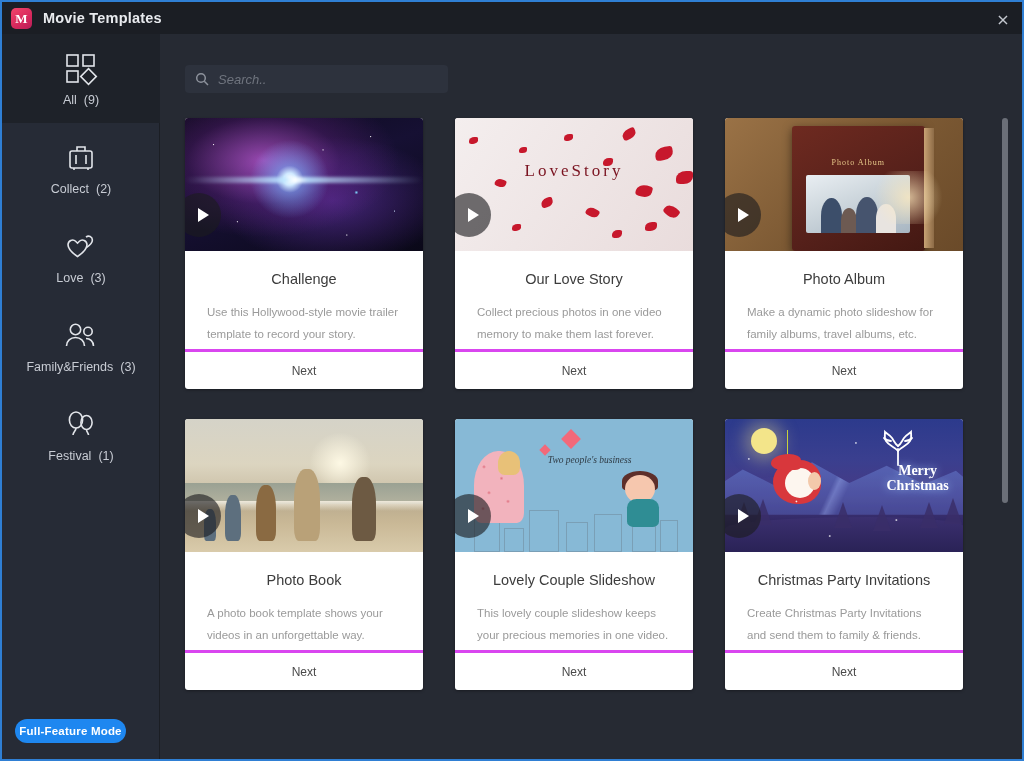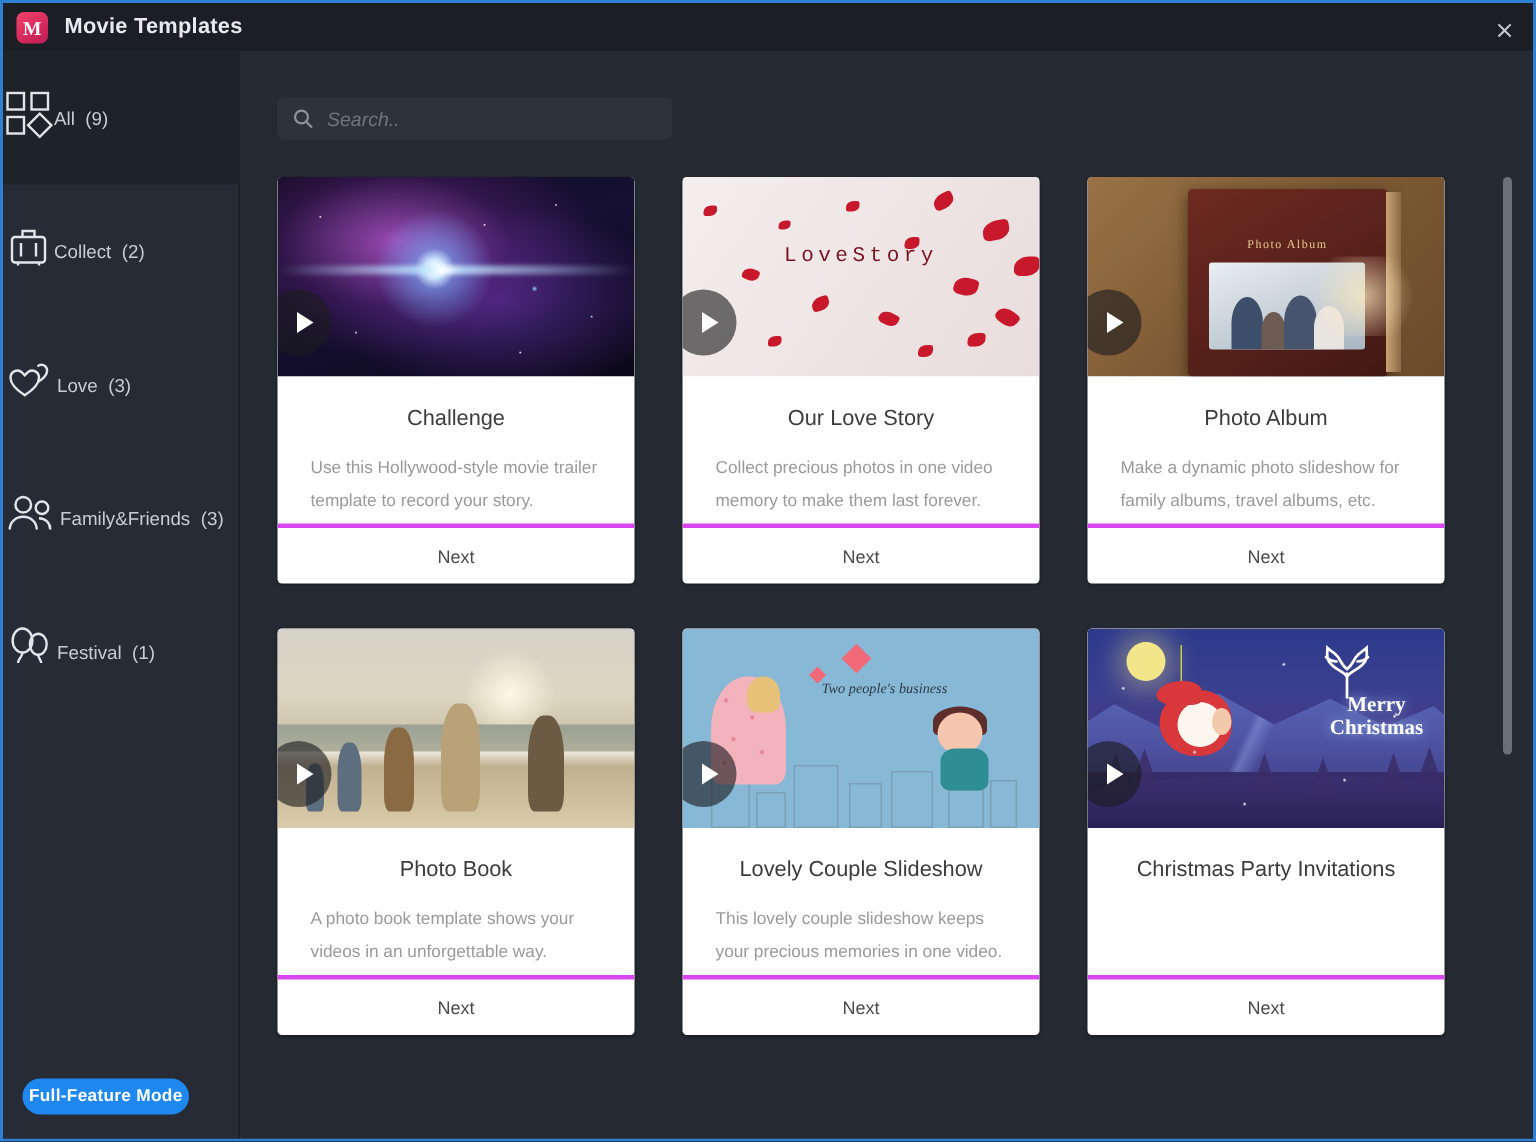--- a/index.html
+++ b/index.html
@@ -53,22 +53,22 @@
 
   
   #sidebar {
     position: absolute; top: 34px; left: 0;
     width: 158px; height: 727px;
     background: #262b36;
     border-right: 1px solid #1b1e24;
   }
   .side-item {
     width: 158px; height: 89px;
-    display: flex; flex-direction: row;
-    align-items: center; justify-content: flex-start;
+    display: flex; flex-direction: column;
+    align-items: center; justify-content: center;
     cursor: pointer; position: relative;
   }
   .side-item.active { background: #1e2229; }
   .side-icon {
     height: 38px; display: flex; align-items: center; justify-content: center;
     margin-bottom: 5px;
   }
   .side-label {
     color: #c8ccd4; font-size: 12.5px; white-space: nowrap;
   }
@@ -193,22 +193,22 @@
       radial-gradient(2px 2px at 72% 56%, #7fd8ff, transparent);
   }
 
   
   .art-petals { background: linear-gradient(125deg,#f4eeee 0%,#efe6e6 45%,#e9dcdc 100%); }
   .art-petals .pet {
     position: absolute; background: #c7182c; border-radius: 60% 20% 55% 25%;
   }
   .art-petals .lbl {
     position: absolute; left: 50%; top: 40%; transform: translate(-50%,-50%);
-    color: #7a1320; font-family: Liberation Mono, monospace;
-    font-size: 14px; letter-spacing: 3px; white-space: nowrap; z-index: 4;
+    color: #7a1320; font-family: Liberation Serif, serif;
+    font-size: 17px; letter-spacing: 3px; white-space: nowrap; z-index: 4;
   }
 
   
   .art-album { background: linear-gradient(135deg,#9a7246 0%,#7d5a34 50%,#6a4a29 100%); }
   .art-album .book {
     position: absolute; left: 28%; top: 6%; width: 56%; height: 94%;
     background: linear-gradient(150deg,#6e2a20 0%,#55201a 60%,#431812 100%);
     border-radius: 3px; box-shadow: 0 3px 10px rgba(0,0,0,.5);
   }
   .art-album .spine {
@@ -629,20 +629,21 @@
             </span>
             <div class="xlbl">Merry<br>Christmas</div>
             <div class="snow"></div>
           </div>
           <div class="play">
               <div class="tri"></div>
             </div>
         </div>
         <div class="card-body">
           <div class="card-title">Christmas Party Invitations</div>
+          <div class="card-desc">Create Christmas Party Invitations and send them to family &amp; friends.</div>
         </div>
         <div class="card-foot">Next</div>
       </div>
 
     </div>
 
     <div id="scrollbar-track">
       <div id="scrollbar-thumb"></div>
     </div>
   </div>

